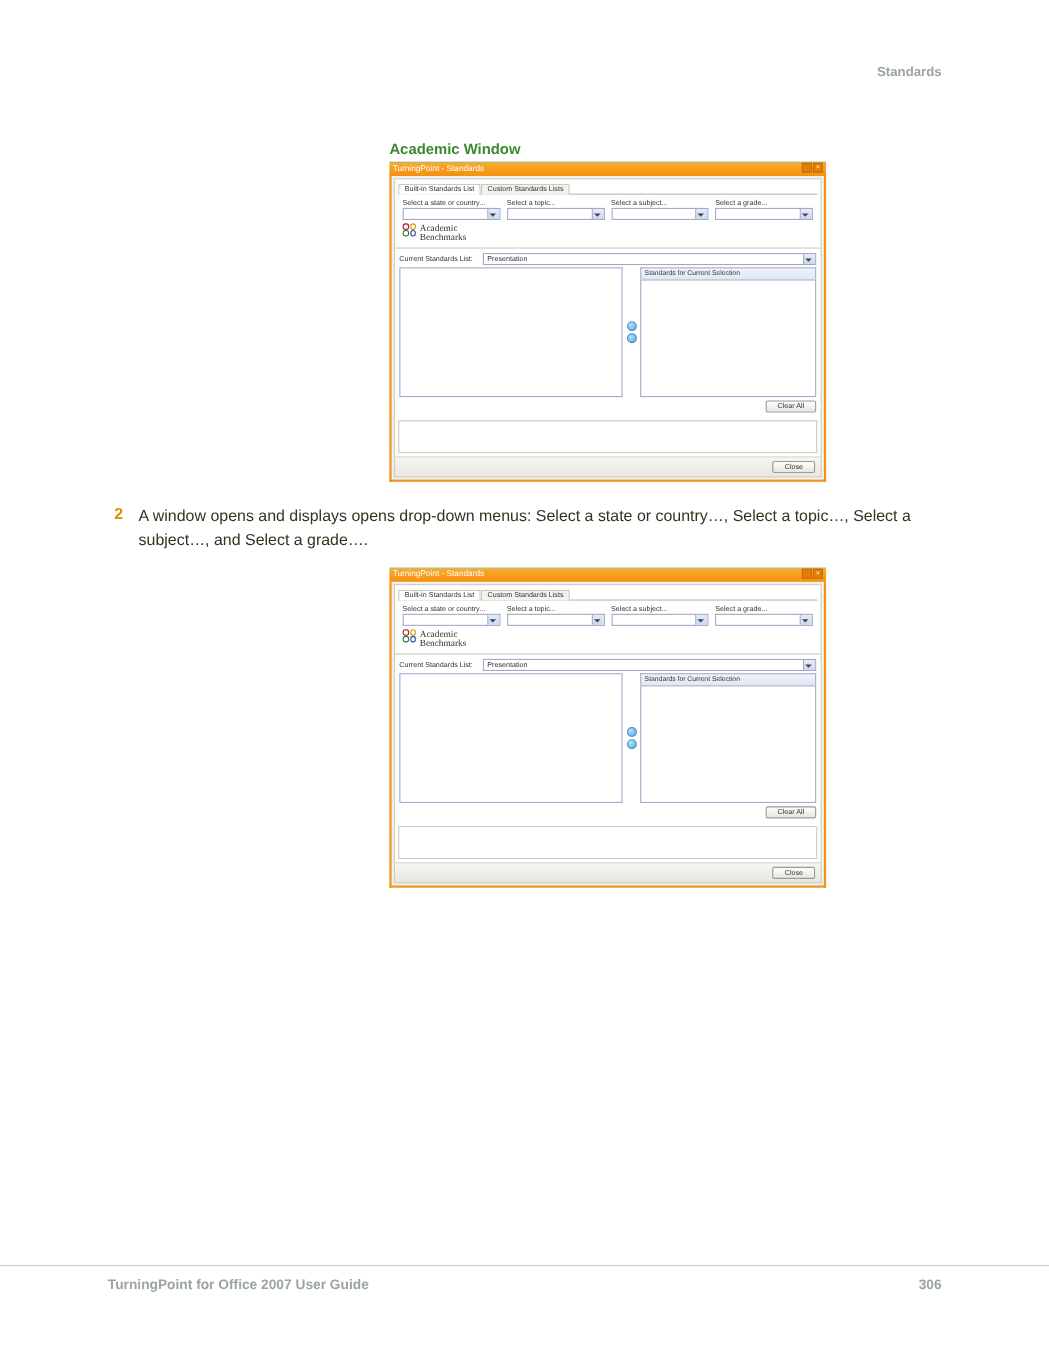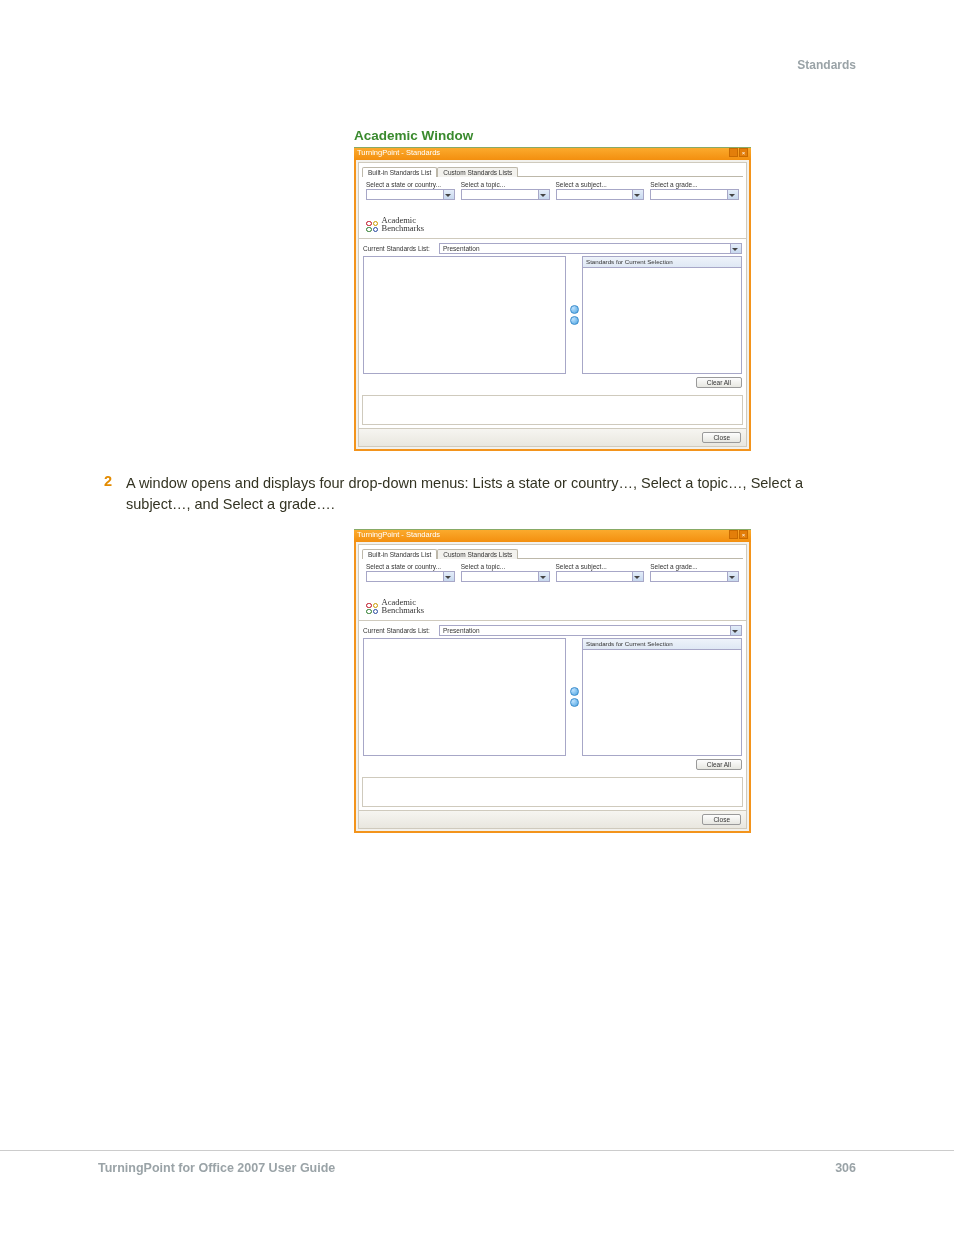--- a/index.html
+++ b/index.html
@@ -141,23 +141,23 @@
   .dd::before {
     content: "";
     position: absolute;
     right: 3px; top: 4px;
     border: 3px solid transparent;
     border-top-color: #444;
     z-index: 1;
   }
   .logo-row {
     display: flex;
-    align-items: flex-end;
+    align-items: flex-start;
     gap: 3px;
-    margin-top: 16px;
+    margin-top: 3px;
   }
   .logo-circles {
     display: grid;
     grid-template-columns: repeat(2, 6px);
     gap: 0.5px;
   }
   .lc {
     width: 5.5px; height: 5.5px; border-radius: 50%;
     border: 1.2px solid;
   }
@@ -350,21 +350,21 @@
       </div>
       <div class="footer-bar">
         <div class="btn">Close</div>
       </div>
     </div>
   </div>
 
   <div class="step-row">
     <div class="step-num">2</div>
     <div style="flex:1">
-      <p class="body-text">A window opens and displays four drop-down menus: Lists a state or country…, Select a topic…, Select a subject…, and Select a grade….</p>
+      <p class="body-text">A window opens and displays opens drop-down menus: Select a state or country…, Select a topic…, Select a subject…, and Select a grade….</p>
     </div>
   </div>
 
 
   <div class="win">
     <div class="titlebar">
       <span>TurningPoint - Standards</span>
       <span class="spacer"></span>
       <span class="ctrl"></span>
       <span class="ctrl">×</span>

